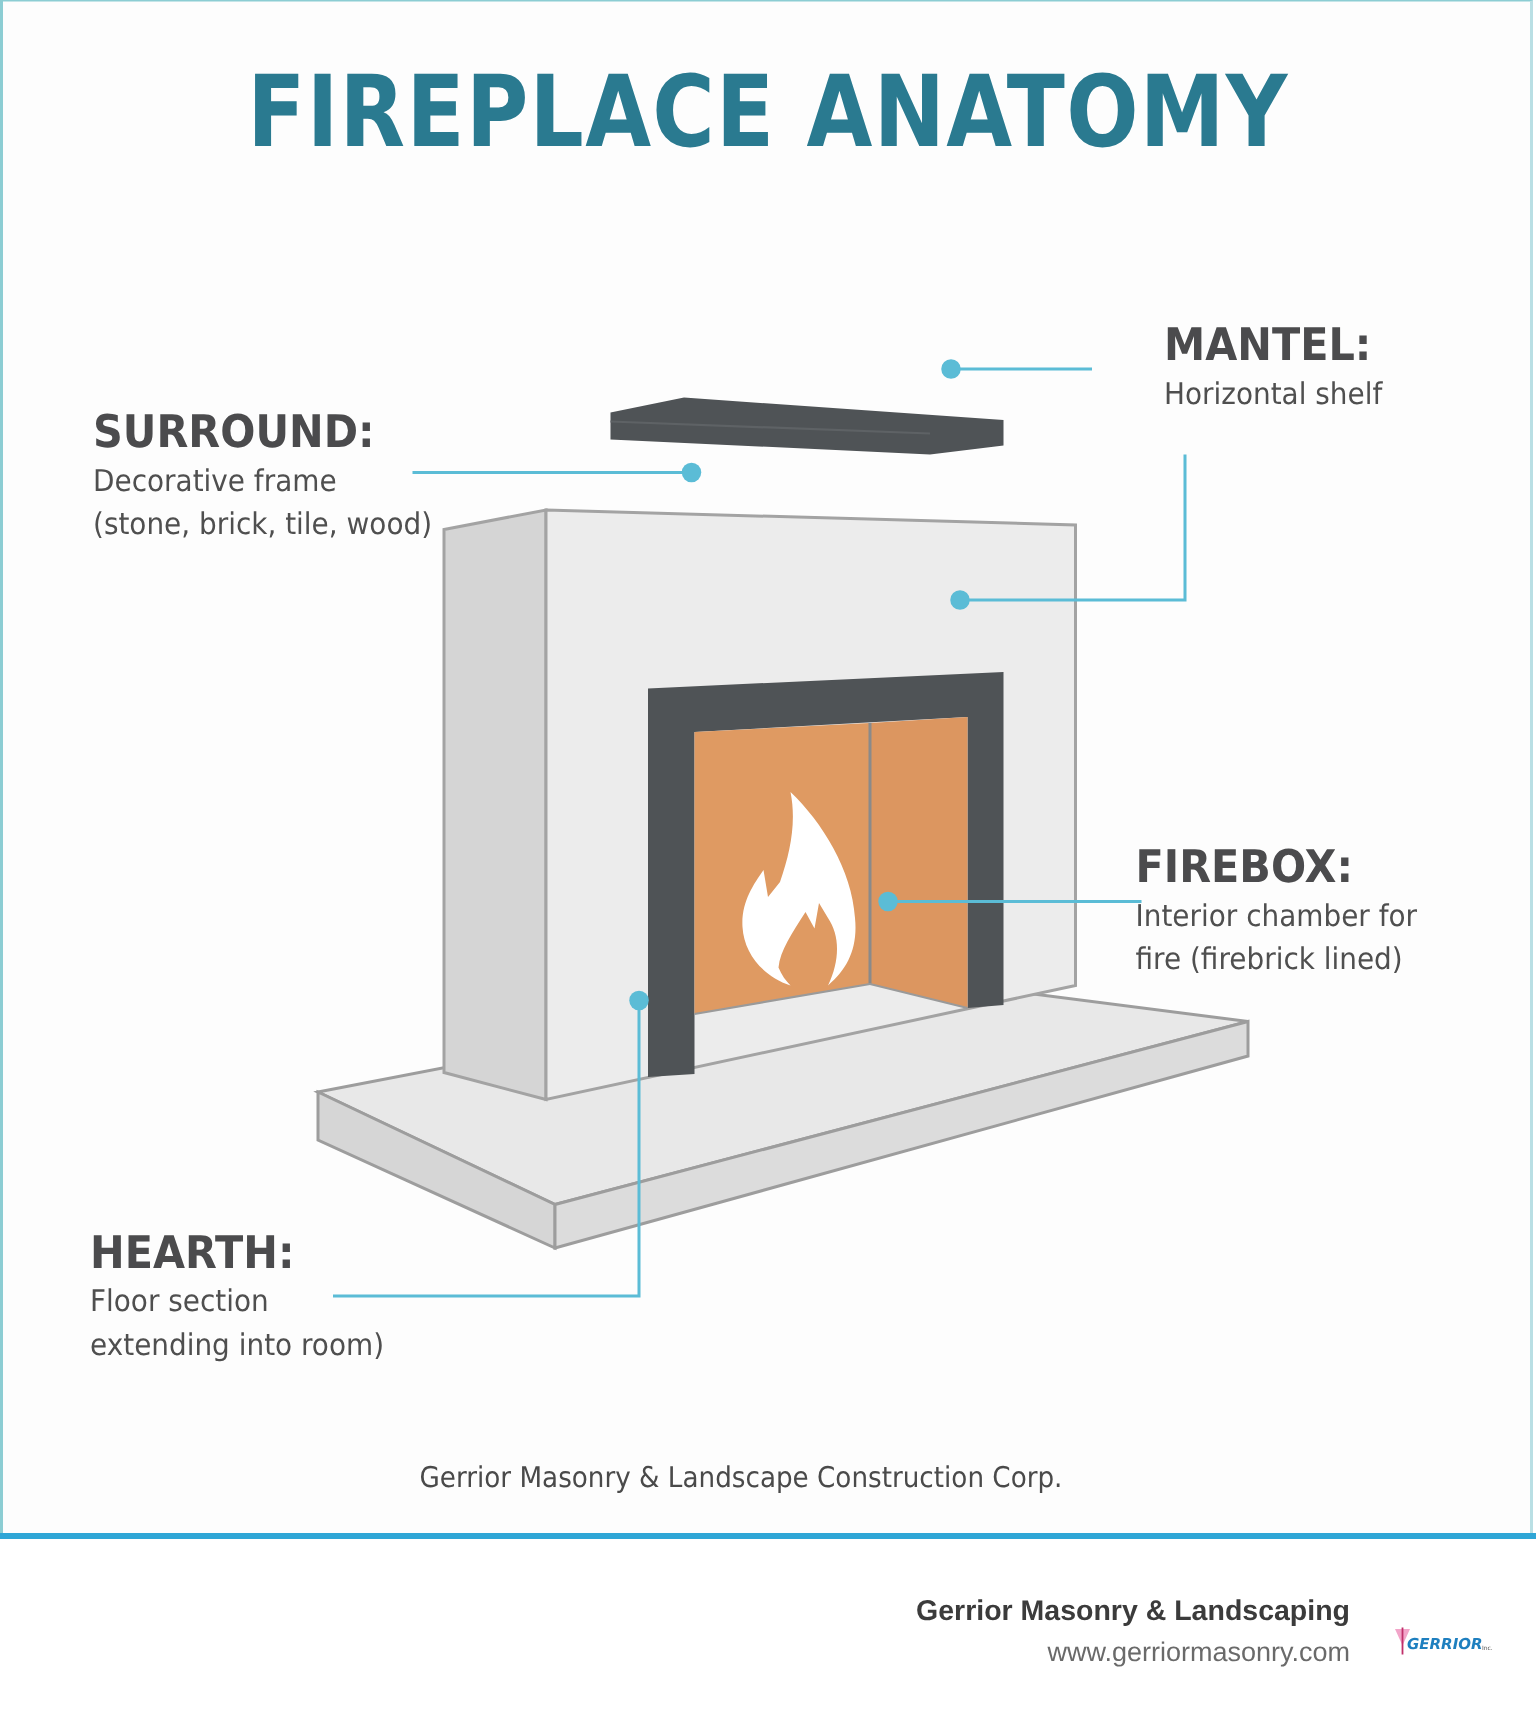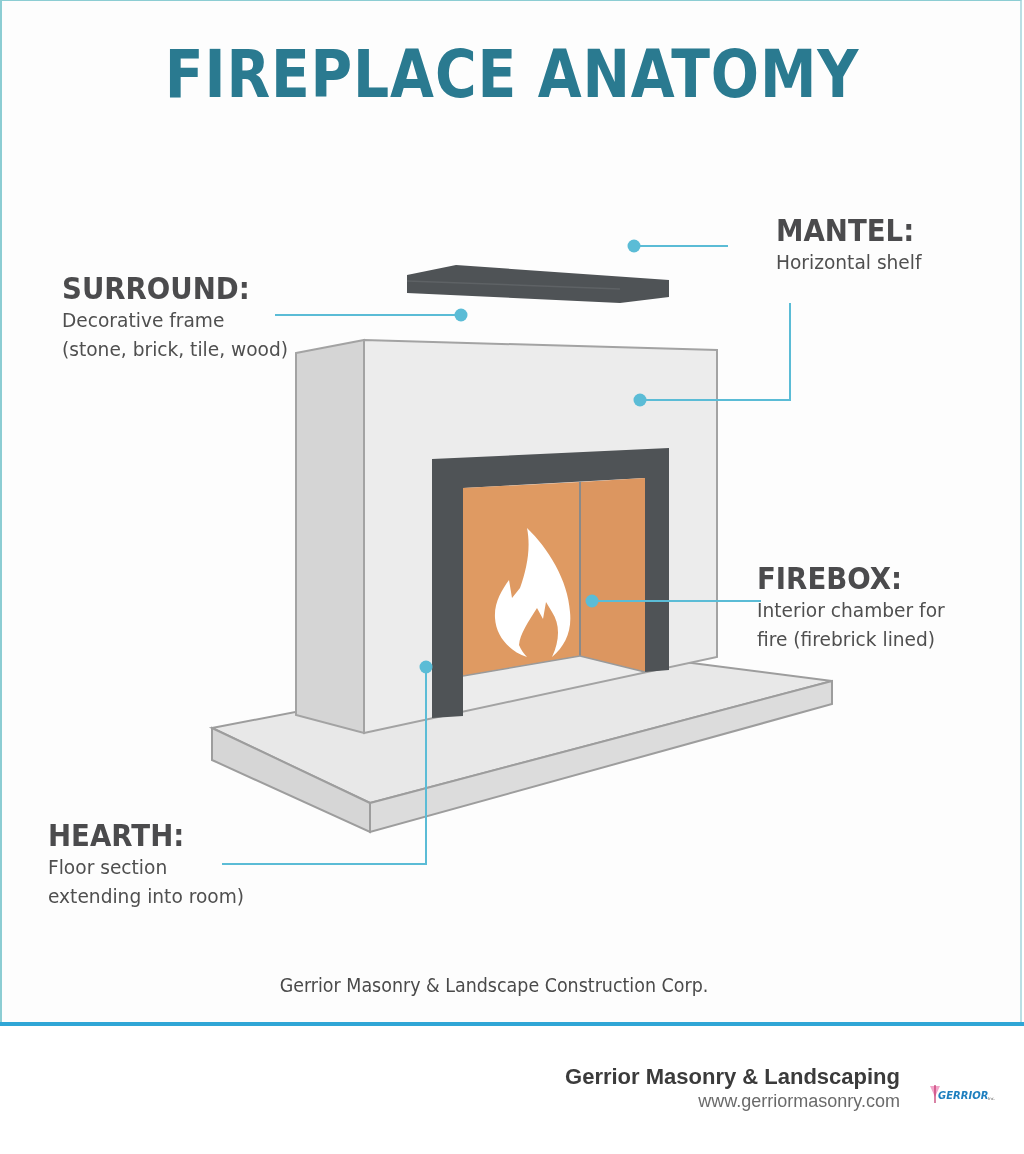--- a/index.html
+++ b/index.html
@@ -14,21 +14,21 @@
     position: absolute; left: 0; top: 36px; width: 1024px; text-align: center;
     font-family: "DejaVu Sans", sans-serif; font-weight: bold; font-size: 66px; letter-spacing: 1px;
     color: #2a7a90; transform: scaleX(0.86); transform-origin: 512px 0;
   }
   svg.diagram { position: absolute; left: 0; top: 0; }
   .label { position: absolute; color: #4a4a4a; }
   .label .head { font-family: "DejaVu Sans", sans-serif; font-weight: bold; font-size: 30px; color: #4b4b4d; letter-spacing: 0px; line-height: 34px; transform: scaleX(0.92); transform-origin: 0 0; white-space: nowrap; }
   .label .desc { font-family: "DejaVu Sans", sans-serif; font-size: 20px; line-height: 29px; color: #4f4f4f; white-space: nowrap; transform: scaleX(0.93); transform-origin: 0 0; }
   .credit { position: absolute; left: 0; top: 974px; width: 988px; text-align: center; font-size: 19px; color: #4a4a4a; }
   .credit span { display: inline-block; transform: scaleX(0.92); }
-  .footer-name { position: absolute; right: 124px; top: 1064px; font-family: "Liberation Sans", sans-serif; font-weight: bold; font-size: 22px; color: #3b3b3b; white-space: nowrap; }
+  .footer-name { position: absolute; right: 124px; top: 1064px; font-family: "Liberation Sans", sans-serif; font-weight: bold; font-size: 19px; color: #3b3b3b; white-space: nowrap; }
   .footer-url { position: absolute; right: 124px; top: 1091px; font-family: "Liberation Sans", sans-serif; font-size: 18px; color: #6a6a6a; text-align: right; white-space: nowrap; }
   .logo { position: absolute; left: 928px; top: 1083px; width: 70px; height: 22px; }
 </style>
 </head>
 <body>
 
 <div class="card"></div>
 <div class="card-bottom-rule"></div>
 
 <div class="title">FIREPLACE ANATOMY</div>
@@ -100,21 +100,21 @@
   <div class="head">MANTEL:</div>
   <div class="desc">Horizontal shelf</div>
 </div>
 
 <div class="label" style="left:757px; top:562px;">
   <div class="head">FIREBOX:</div>
   <div class="desc">Interior chamber for</div>
   <div class="desc">fire (firebrick lined)</div>
 </div>
 
-<div class="label" style="left:48px; top:819px;">
+<div class="label" style="left:60px; top:819px;">
   <div class="head">HEARTH:</div>
   <div class="desc">Floor section</div>
   <div class="desc">extending into room)</div>
 </div>
 
 <div class="credit"><span>Gerrior Masonry &amp; Landscape Construction Corp.</span></div>
 
 <div class="footer-name">Gerrior Masonry &amp; Landscaping</div>
 <div class="footer-url">www.gerriormasonry.com</div>
 

